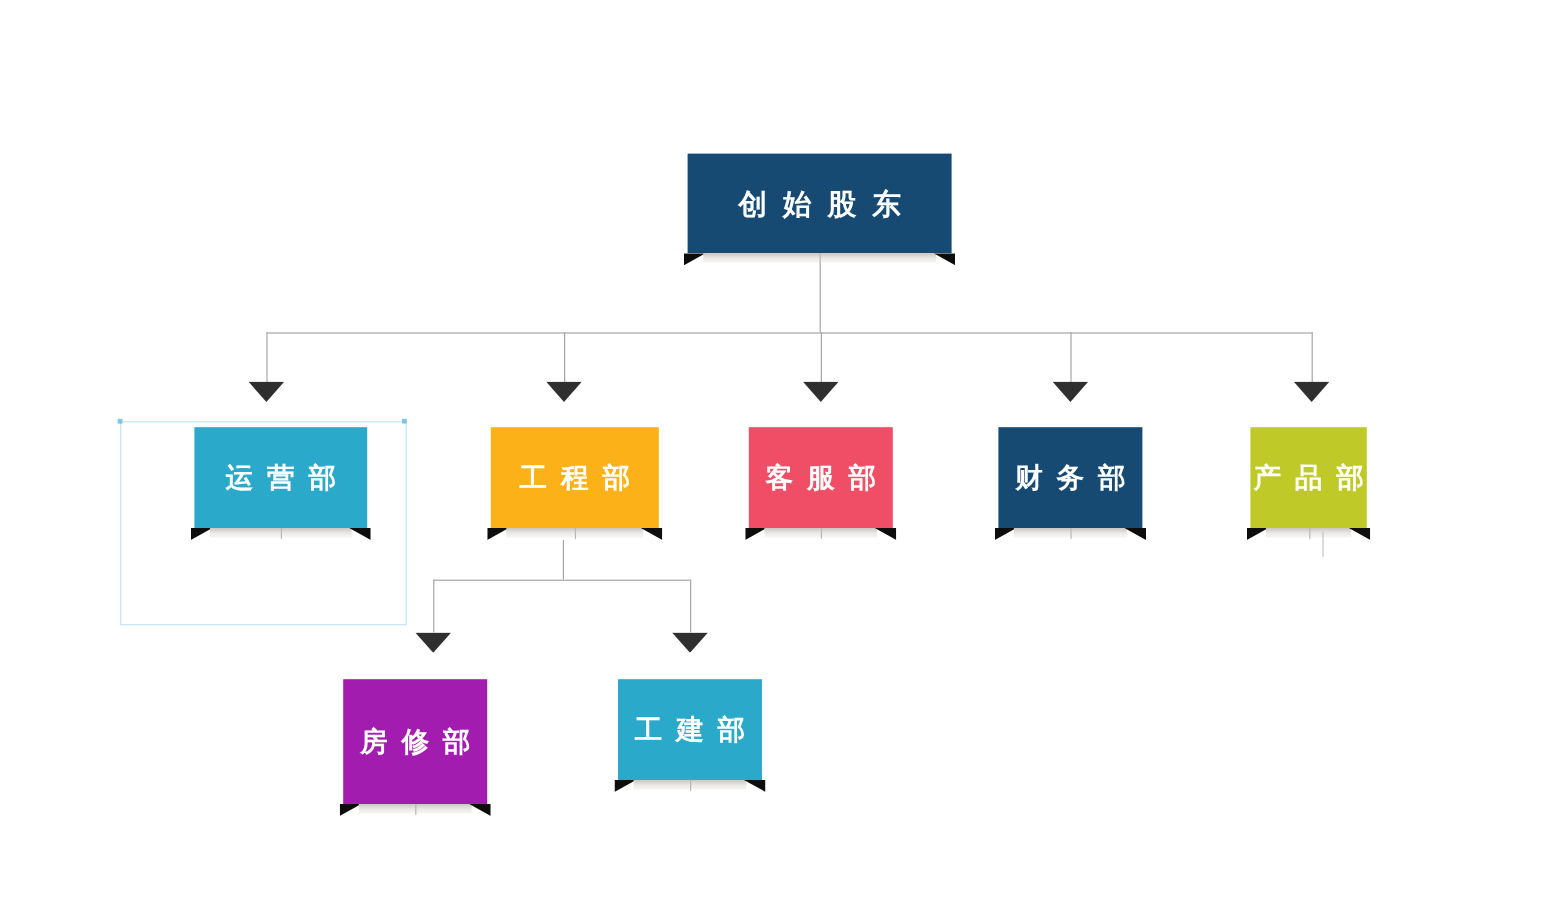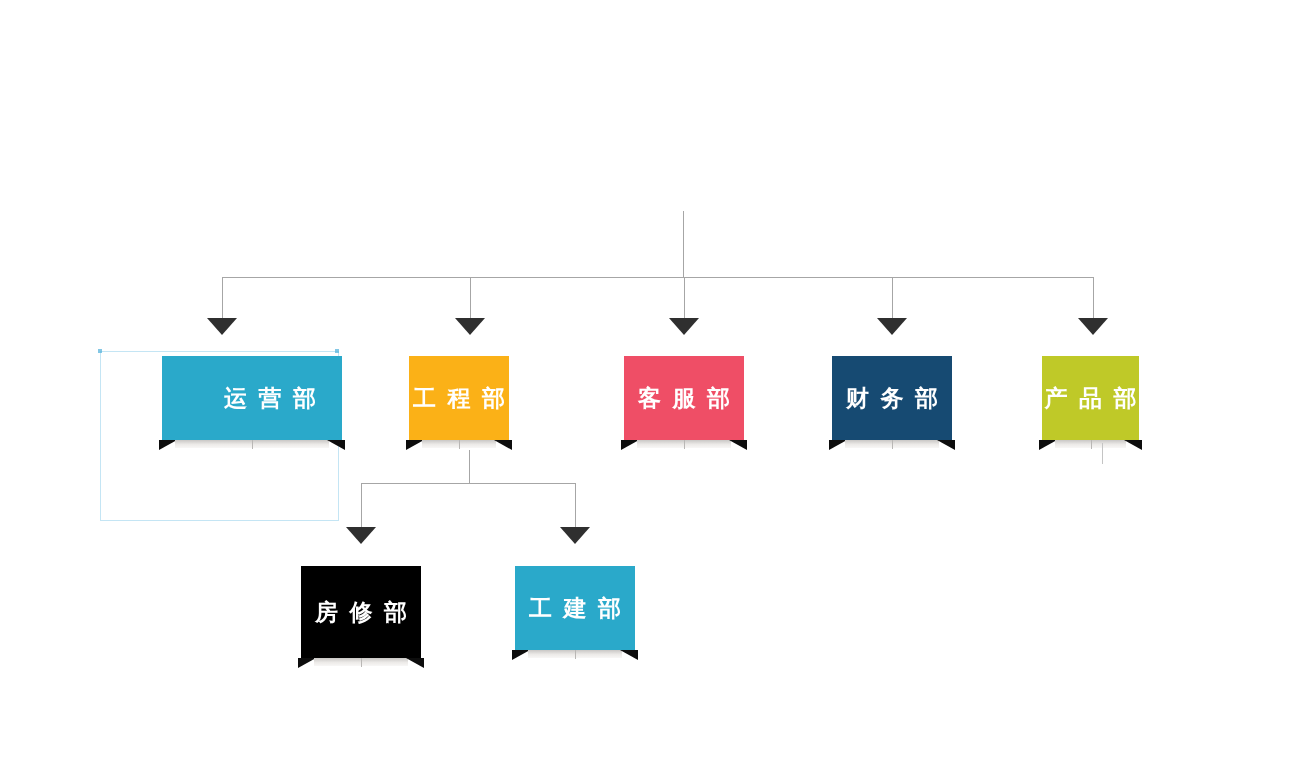--- a/index.html
+++ b/index.html
@@ -69,31 +69,39 @@
   <div class="arrow" style="left: 877px; top: 318px; background: rgb(47, 47, 47);"></div>
   <div class="arrow" style="left: 1078px; top: 318px; background: rgb(47, 47, 47);"></div>
 
   <div class="line" style="left: 469px; top: 450px; width: 1px; height: 33px; background: rgb(166, 166, 166);"></div>
   <div class="line" style="left: 361px; top: 483px; width: 214px; height: 1px; background: rgb(166, 166, 166);"></div>
   <div class="line" style="left: 361px; top: 483px; width: 1px; height: 44px; background: rgb(166, 166, 166);"></div>
   <div class="line" style="left: 575px; top: 483px; width: 1px; height: 44px; background: rgb(166, 166, 166);"></div>
   <div class="arrow" style="left: 346px; top: 527px; background: rgb(47, 47, 47);"></div>
   <div class="arrow" style="left: 560px; top: 527px; background: rgb(47, 47, 47);"></div>
 
+  <div class="node root" style="left: 573px; top: 128px; width: 220px; height: 83px; background: rgb(22, 74, 114);">
+    <span class="label">创始股东</span>
+    <span class="ribbon">
+        <i class="fold l"></i>
+        <i class="strip"></i>
+        <i class="fold r"></i>
+      </span>
+  </div>
 
-  <div class="node" style="left: 162px; top: 356px; width: 144px; height: 84px; background: rgb(42, 169, 202); padding-left: 36px;">
+  <div class="node" style="left: 162px; top: 356px; width: 144px; height: 84px; background: rgb(42, 169, 202);">
     <span class="label">运营部</span>
     <span class="ribbon">
         <i class="fold l"></i>
         <i class="strip"></i>
         <i class="fold r"></i>
       </span>
   </div>
 
-  <div class="node" style="left: 409px; top: 356px; width: 100px; height: 84px; background: rgb(251, 177, 23);">
+  <div class="node" style="left: 409px; top: 356px; width: 140px; height: 84px; background: rgb(251, 177, 23);">
     <span class="label">工程部</span>
     <span class="ribbon">
         <i class="fold l"></i>
         <i class="strip"></i>
         <i class="fold r"></i>
       </span>
   </div>
 
   <div class="node" style="left: 832px; top: 356px; width: 120px; height: 84px; background: rgb(22, 74, 114);">
     <span class="label">财务部</span>
@@ -116,21 +124,21 @@
   <div class="node" style="left: 1042px; top: 356px; width: 97px; height: 84px; background: rgb(191, 201, 40);">
     <span class="label">产品部</span>
     <span class="ribbon">
         <i class="fold l"></i>
         <i class="strip"></i>
         <i class="fold r"></i>
       </span>
   </div>
   <div class="seam-artifact"></div>
 
-  <div class="node" style="left: 301px; top: 566px; width: 120px; height: 92px; background: #000000;">
+  <div class="node" style="left: 286px; top: 566px; width: 120px; height: 104px; background: #a21caf;">
     <span class="label">房修部</span>
     <span class="ribbon">
         <i class="fold l"></i>
         <i class="strip"></i>
         <i class="fold r"></i>
       </span>
   </div>
 
   <div class="node" style="left: 515px; top: 566px; width: 120px; height: 84px; background: rgb(42, 169, 202); text-align: right;">
     <span class="label">工建部</span>

